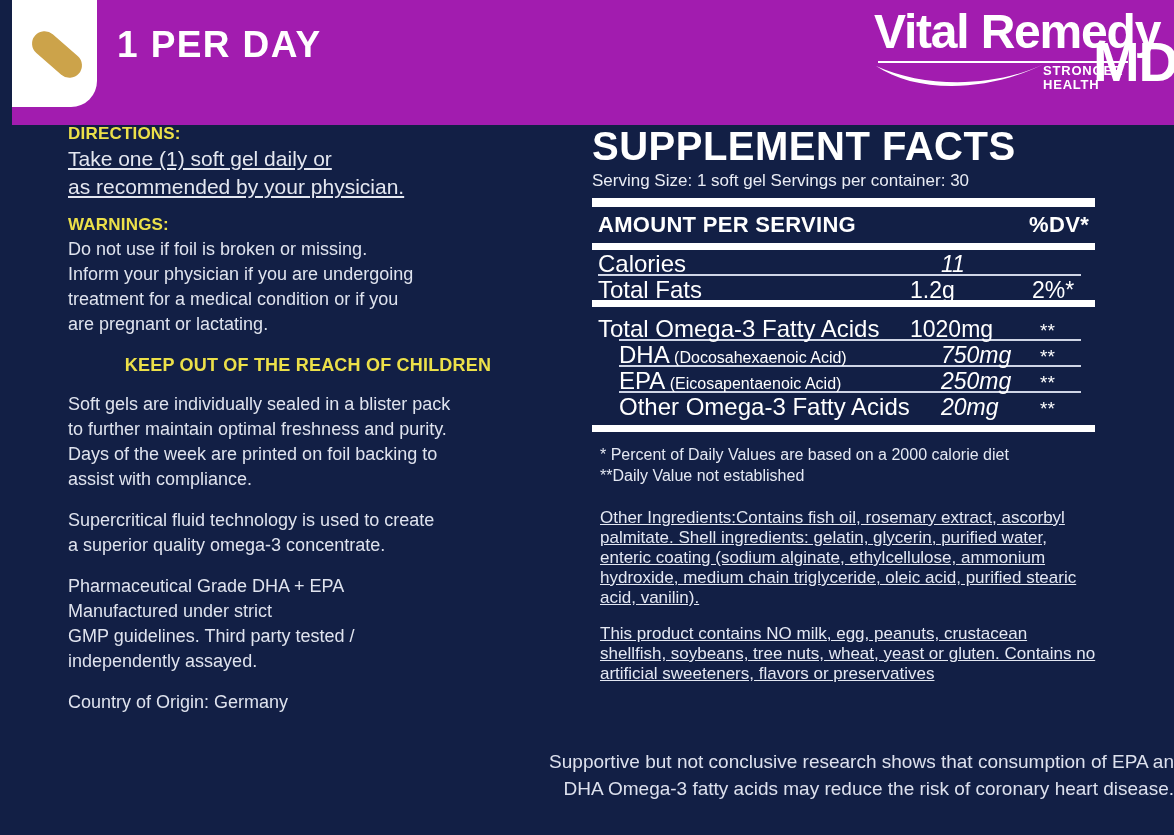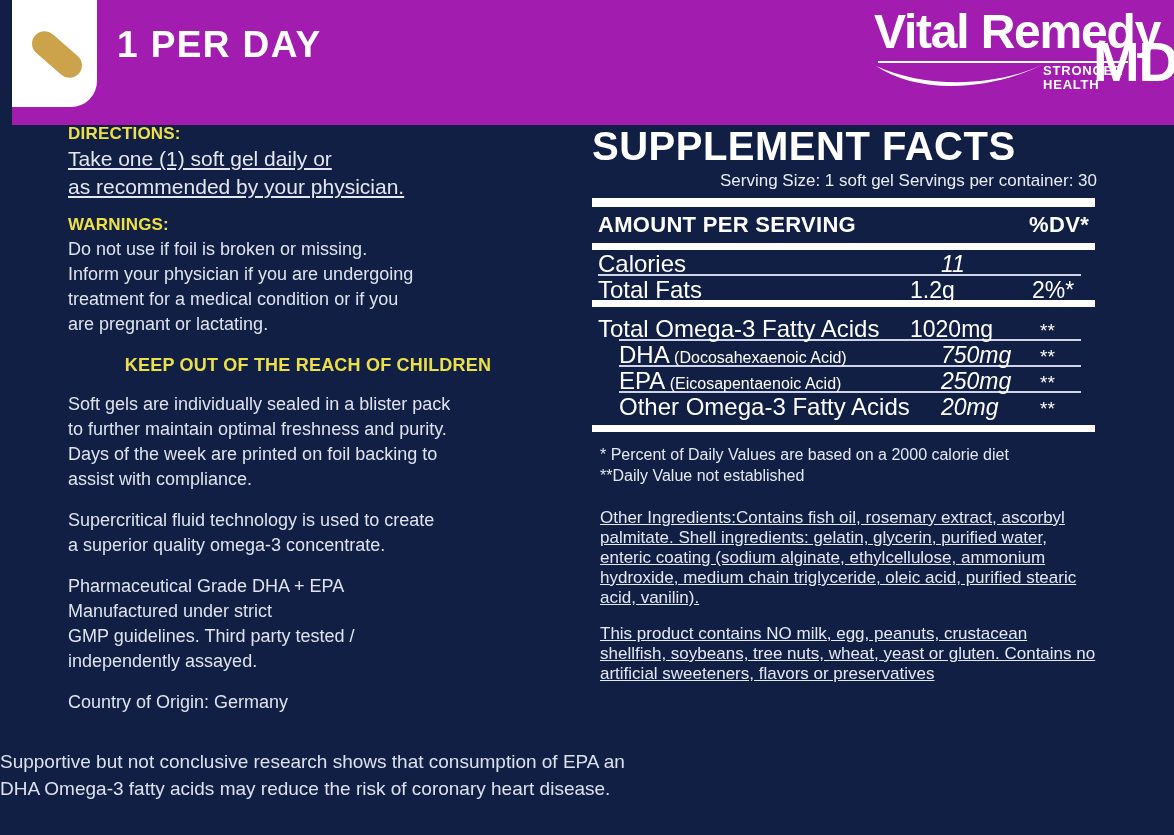--- a/index.html
+++ b/index.html
@@ -171,21 +171,20 @@
     font-weight: bold;
     letter-spacing: 0.5px;
     line-height: 44px;
     margin: 0;
   }
   .facts-serving {
     font-size: 17px;
     line-height: 22px;
     margin: 2px 0 0 0;
     color: #e9ecf4;
-    text-align: right;
   }
   .rule-thick {
     height: 9px;
     background: #ffffff;
     margin: 6px 0 0 0;
     width: 503px;
   }
   .rule-med {
     height: 7px;
     background: #ffffff;
@@ -262,21 +261,21 @@
   }
   .ingredients p { margin: 0; text-decoration: underline; }
   .ingredients p + p { margin-top: 16px; }
 
   
   .disclaimer {
     position: absolute;
     left: 0;
     top: 748px;
     width: 1174px;
-    text-align: left;
+    text-align: right;
     font-size: 19px;
     line-height: 27px;
     color: #dde1ee;
     white-space: pre-line;
   }
 </style>
 </head>
 <body>
 
 <div class="header">

